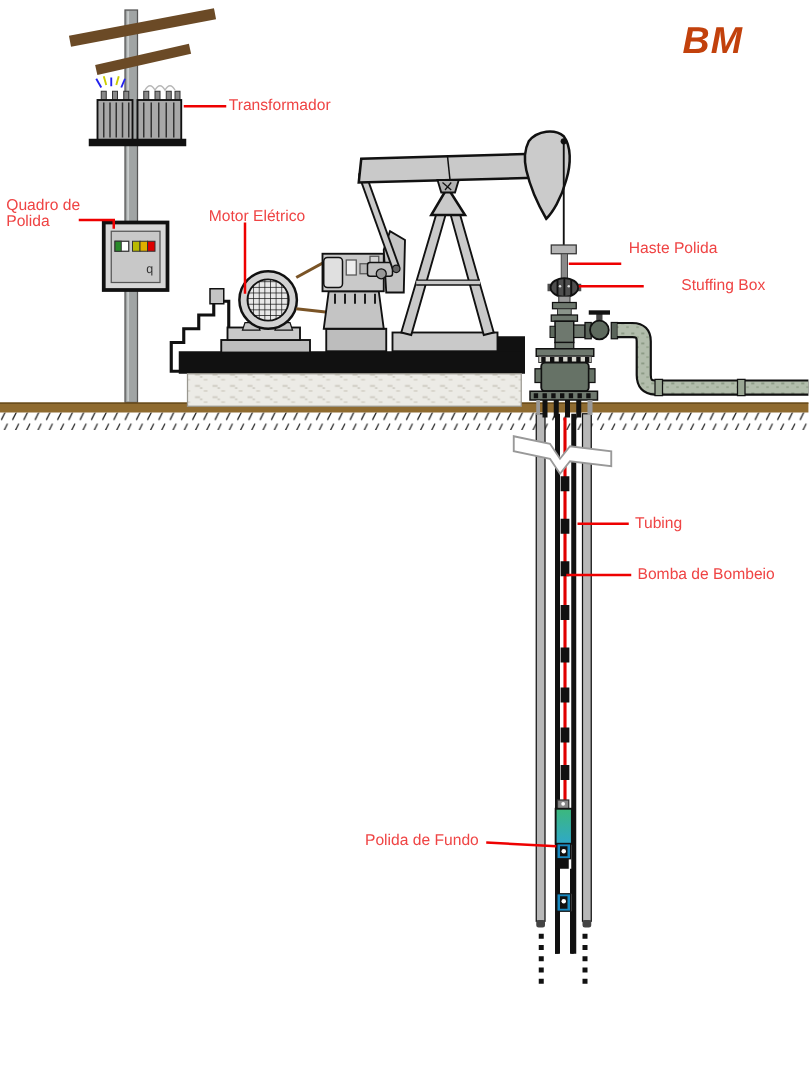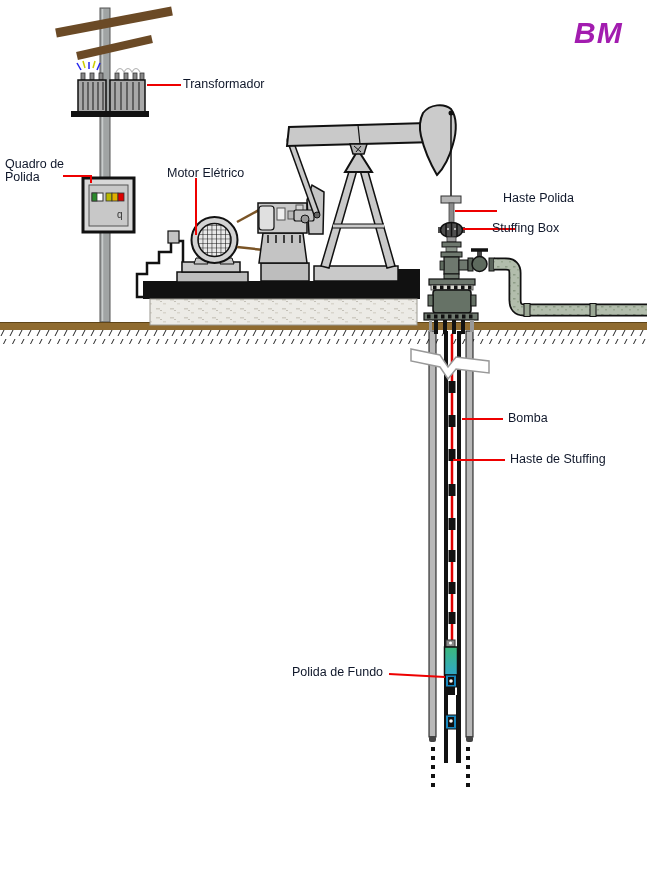--- a/index.html
+++ b/index.html
@@ -1,22 +1,22 @@
 <!DOCTYPE html>
 <html><head>
 <meta charset="utf-8">
 <style>
   html,body{margin:0;padding:0;background:#fff;}
   .stage{position:relative;width:647px;height:873px;background:#ffffff;overflow:hidden;
          font-family:"Liberation Sans", sans-serif;}
   .stage svg{position:absolute;left:0;top:0;}
-  .lbl{position:absolute;font-size:12.5px;color:#0f172a;white-space:nowrap;line-height:13px;}
+  .lbl{position:absolute;font-size:12.5px;color:#ef4444;white-space:nowrap;line-height:13px;}
   .lbl-wrap{white-space:normal;width:64px;}
-  .bm{position:absolute;left:574px;top:16px;font-size:30px;font-weight:bold;
-      font-style:italic;color:#a21caf;letter-spacing:1px;}
+  .bm{position:absolute;left:546px;top:16px;font-size:30px;font-weight:bold;
+      font-style:italic;color:#c2410c;letter-spacing:1px;}
 </style>
 </head>
 <body>
 
 <div class="stage">
 
 <svg width="647" height="873" viewBox="0 0 647 873">
   <defs>
     <pattern id="grille" width="4.5" height="4.5" patternUnits="userSpaceOnUse">
       <rect width="4.5" height="4.5" fill="#e8e8e8"></rect>
@@ -288,18 +288,18 @@
     <path d="M453,460 H505"></path>
     <path d="M389,674 L445,677"></path>
   </g>
 </svg>
 
 <div class="bm">BM</div>
 <div class="lbl" style="left:183px;top:78px">Transformador</div>
 <div class="lbl lbl-wrap" style="left:5px;top:158px">Quadro de Polida</div>
 <div class="lbl" style="left:167px;top:167px">Motor Elétrico</div>
 <div class="lbl" style="left:503px;top:192px">Haste Polida</div>
-<div class="lbl" style="left:492px;top:222px">Stuffing Box</div>
-<div class="lbl" style="left:508px;top:412px">Bomba</div>
-<div class="lbl" style="left:510px;top:453px">Haste de Stuffing</div>
+<div class="lbl" style="left:545px;top:222px">Stuffing Box</div>
+<div class="lbl" style="left:508px;top:412px">Tubing</div>
+<div class="lbl" style="left:510px;top:453px">Bomba de Bombeio</div>
 <div class="lbl" style="left:292px;top:666px">Polida de Fundo</div>
 
 </div>
 
 </body></html>

